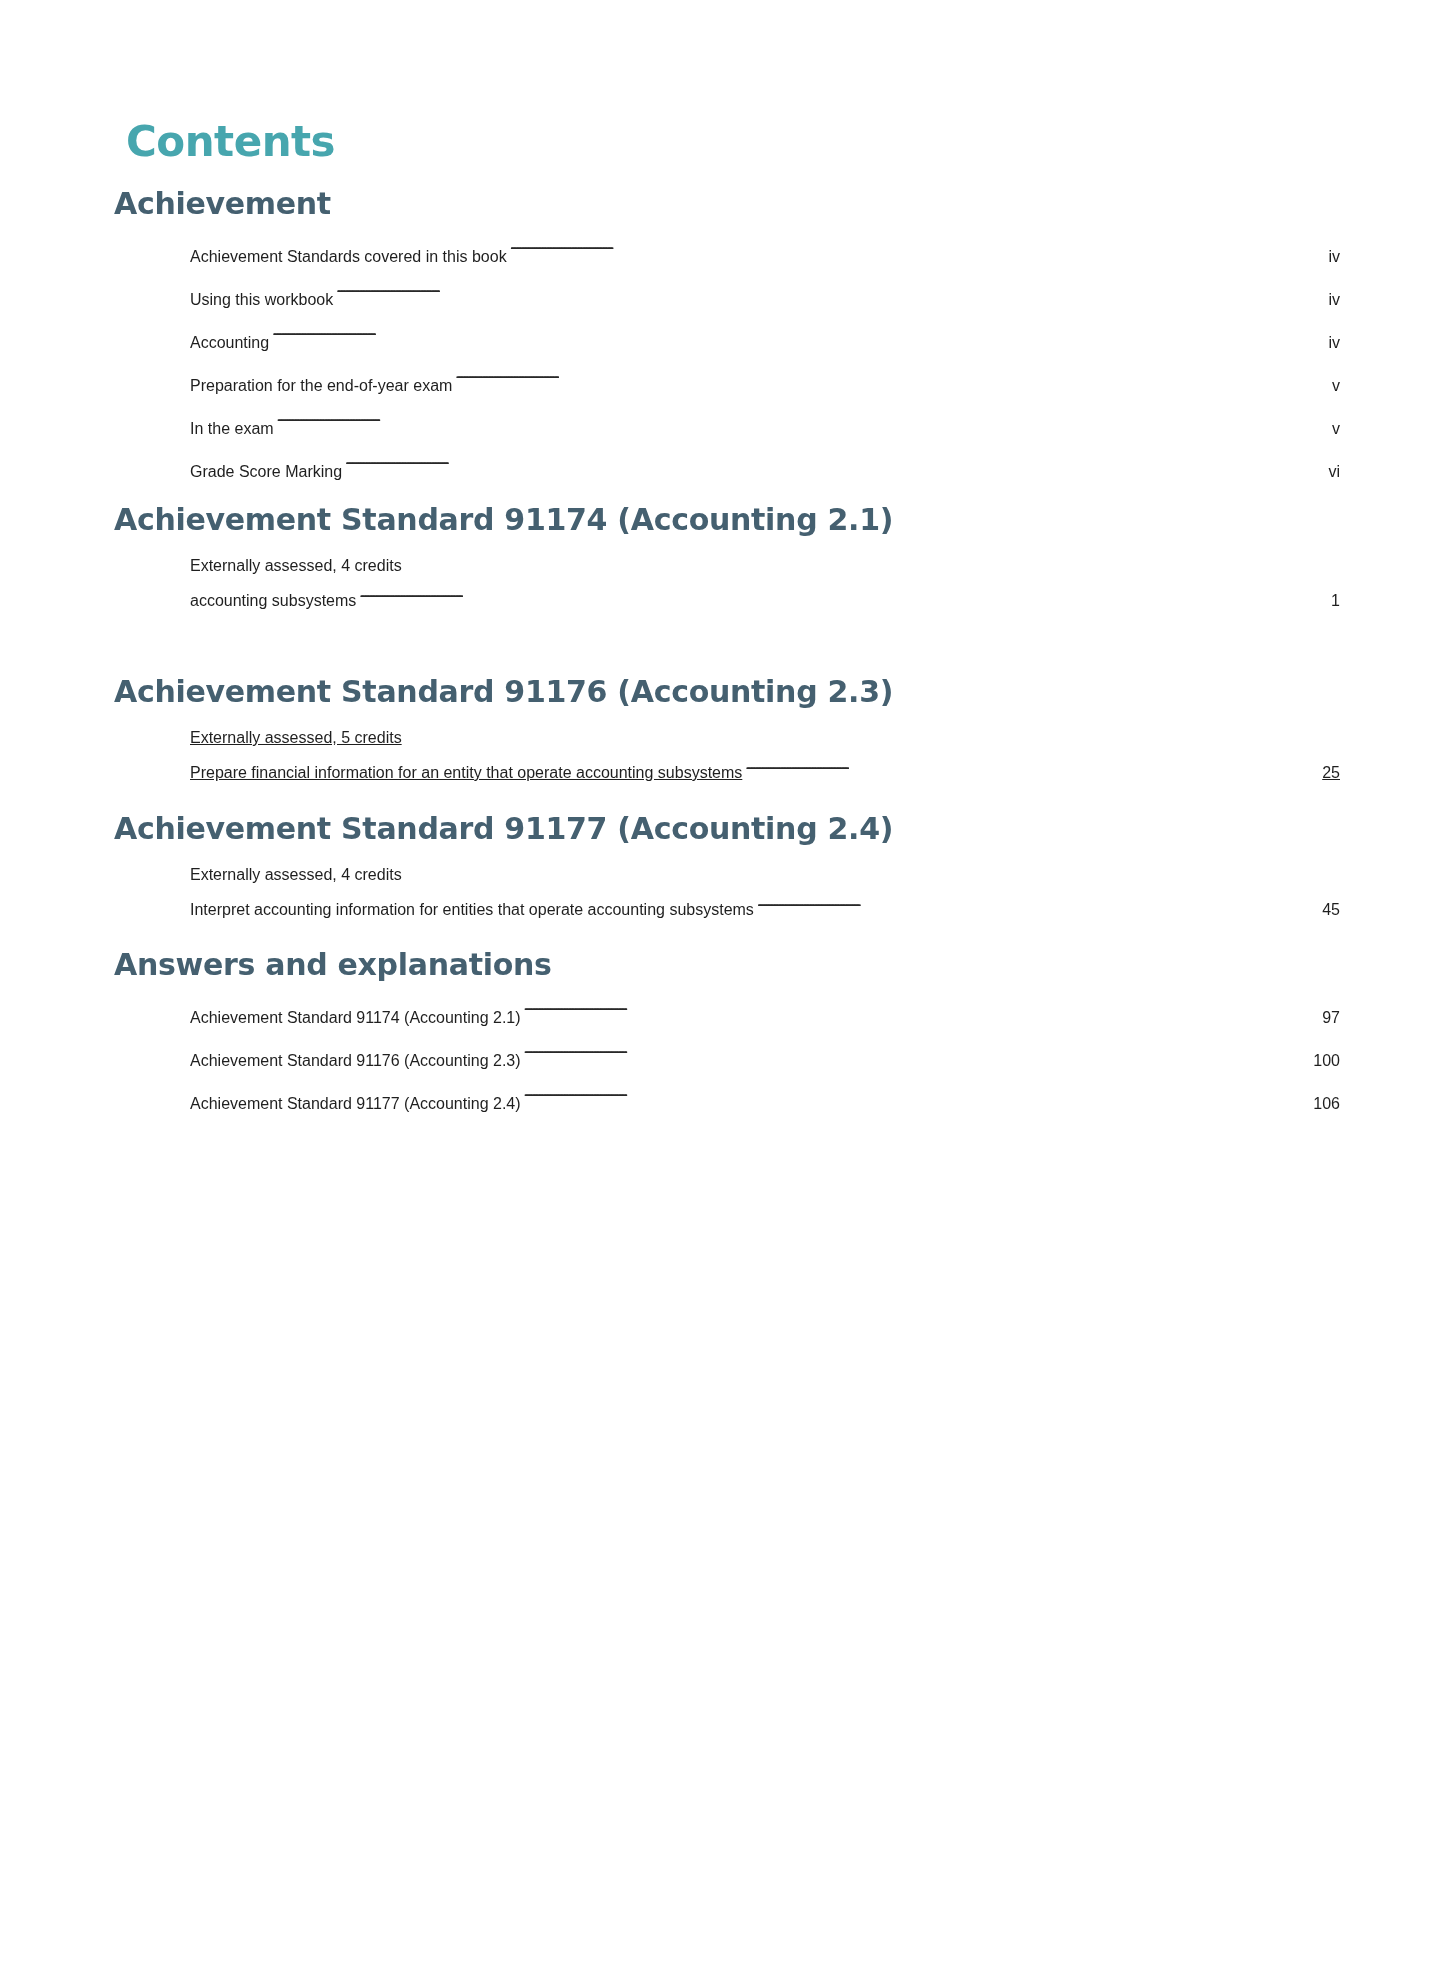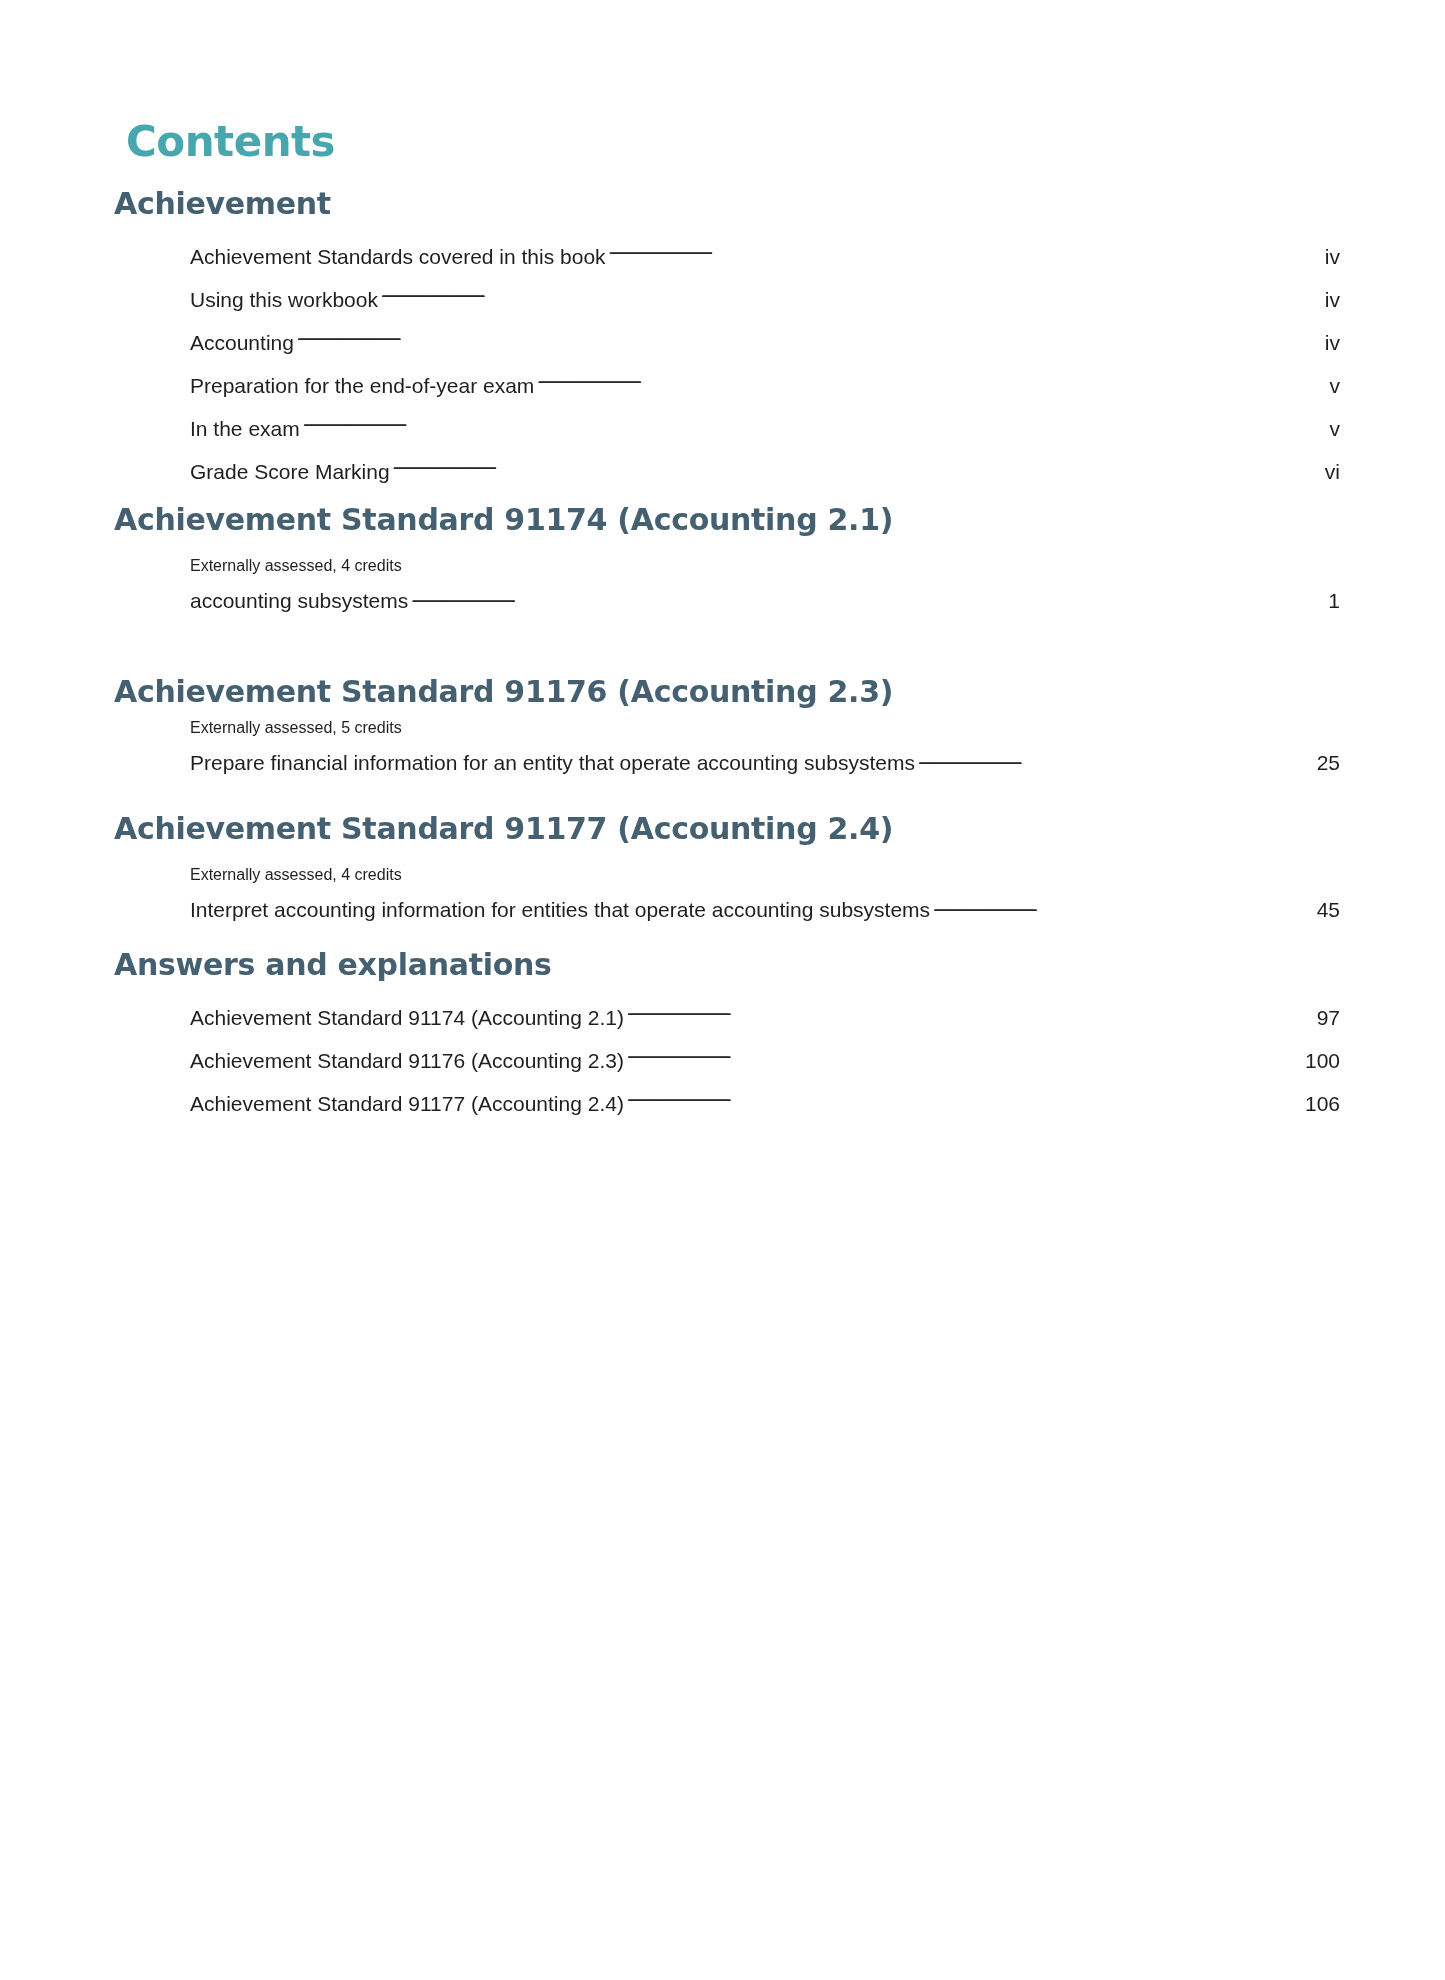--- a/index.html
+++ b/index.html
@@ -47,21 +47,21 @@
       color: #456070;
       letter-spacing: -0.3px;
       white-space: nowrap;
     }
     .entries {
       margin-left: 76px;
     }
     .entry {
       display: flex;
       align-items: flex-end;
-      font-size: 21px;
+      font-size: 16px;
       line-height: 43px;
       height: 43px;
       color: #1f1f1f;
       white-space: nowrap;
     }
     .entry .label {
       flex: 0 0 auto;
       padding-right: 3px;
     }
     .entry .leader {
@@ -148,21 +148,21 @@
       <div class="entry tight">
         <span class="label">accounting subsystems</span>
         <span class="leader"></span>
         <span class="page-num">1</span>
       </div>
     </div>
   </div>
 
   <div class="section" style="top:674px;">
     <h2 class="section-heading" style="color: rgb(69, 96, 112);">Achievement Standard 91176 (Accounting 2.3)</h2>
-    <div class="entries" style="">
+    <div class="entries" style="margin-top:10px;text-decoration:underline;">
       <div class="plain-line">Externally assessed, 5 credits</div>
       <div class="entry tight">
         <span class="label">Prepare financial information for an entity that operate accounting subsystems</span>
         <span class="leader"></span>
         <span class="page-num">25</span>
       </div>
     </div>
   </div>
 
   <div class="section" style="top:811px;">

